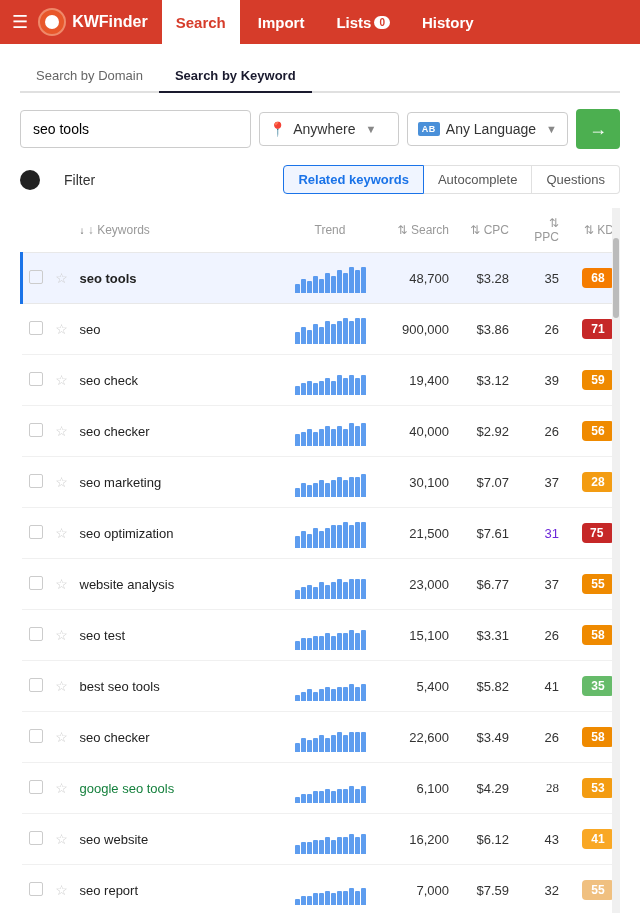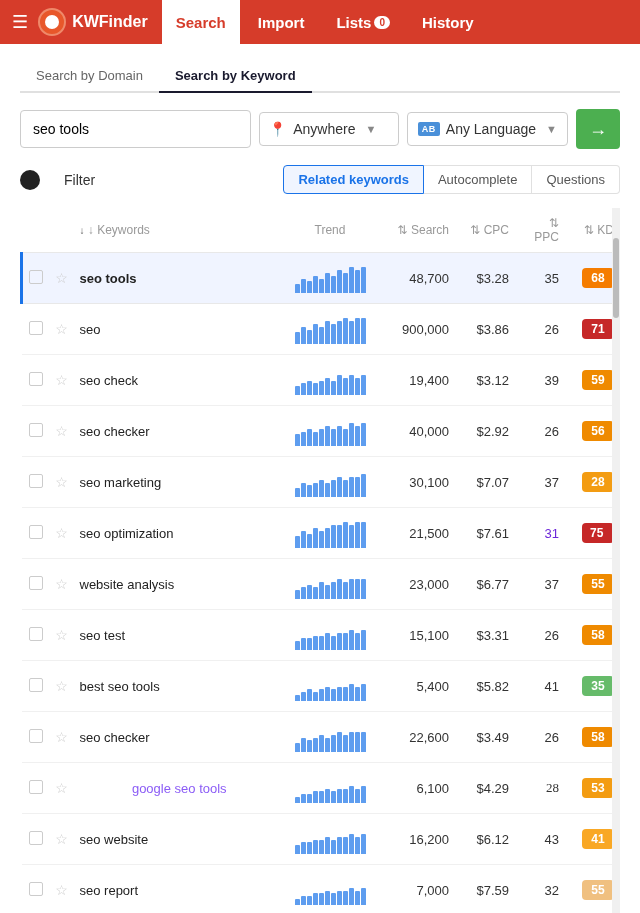--- a/index.html
+++ b/index.html
@@ -387,21 +387,21 @@
       <span style="display:inline-block;border-radius:4px;background:#ef8a00;color:white;font-weight:700;font-size:12px;padding:3px 8px;min-width:32px;text-align:center;">58</span>
     </td>
   </tr>
           <tr style="border-bottom: 1px solid rgb(240, 240, 240);">
     <td style="padding:10px 6px;text-align:center;vertical-align:middle;">
       <span style="width:14px;height:14px;border:1px solid #ccc;border-radius:2px;display:inline-block;cursor:pointer;"></span>
     </td>
     <td style="padding:10px 4px;text-align:center;vertical-align:middle;">
       <span style="font-size:14px;color:#ccc;cursor:pointer;">☆</span>
     </td>
-    <td style="padding:10px 6px;font-size:13px;color:#8b5cf6;vertical-align:middle;font-weight:400;text-align:center;">google seo tools</td>
+    <td style="padding:10px 6px;font-size:13px;color:#15803d;vertical-align:middle;font-weight:400;">google seo tools</td>
     <td style="padding:10px 6px;vertical-align:middle;text-align:center;">
       <div style="display:flex;align-items:flex-end;gap:1px;height:30px;justify-content:center;">
         <div style="width:5px;height:6px;background:#1a73e8;border-radius:1px 1px 0 0;opacity:0.7;"></div>
                 <div style="width:5px;height:9px;background:#1a73e8;border-radius:1px 1px 0 0;opacity:0.7;"></div>
                 <div style="width:5px;height:9px;background:#1a73e8;border-radius:1px 1px 0 0;opacity:0.7;"></div>
                 <div style="width:5px;height:12px;background:#1a73e8;border-radius:1px 1px 0 0;opacity:0.7;"></div>
                 <div style="width:5px;height:12px;background:#1a73e8;border-radius:1px 1px 0 0;opacity:0.7;"></div>
                 <div style="width:5px;height:14px;background:#1a73e8;border-radius:1px 1px 0 0;opacity:0.7;"></div>
                 <div style="width:5px;height:12px;background:#1a73e8;border-radius:1px 1px 0 0;opacity:0.7;"></div>
                 <div style="width:5px;height:14px;background:#1a73e8;border-radius:1px 1px 0 0;opacity:0.7;"></div>

